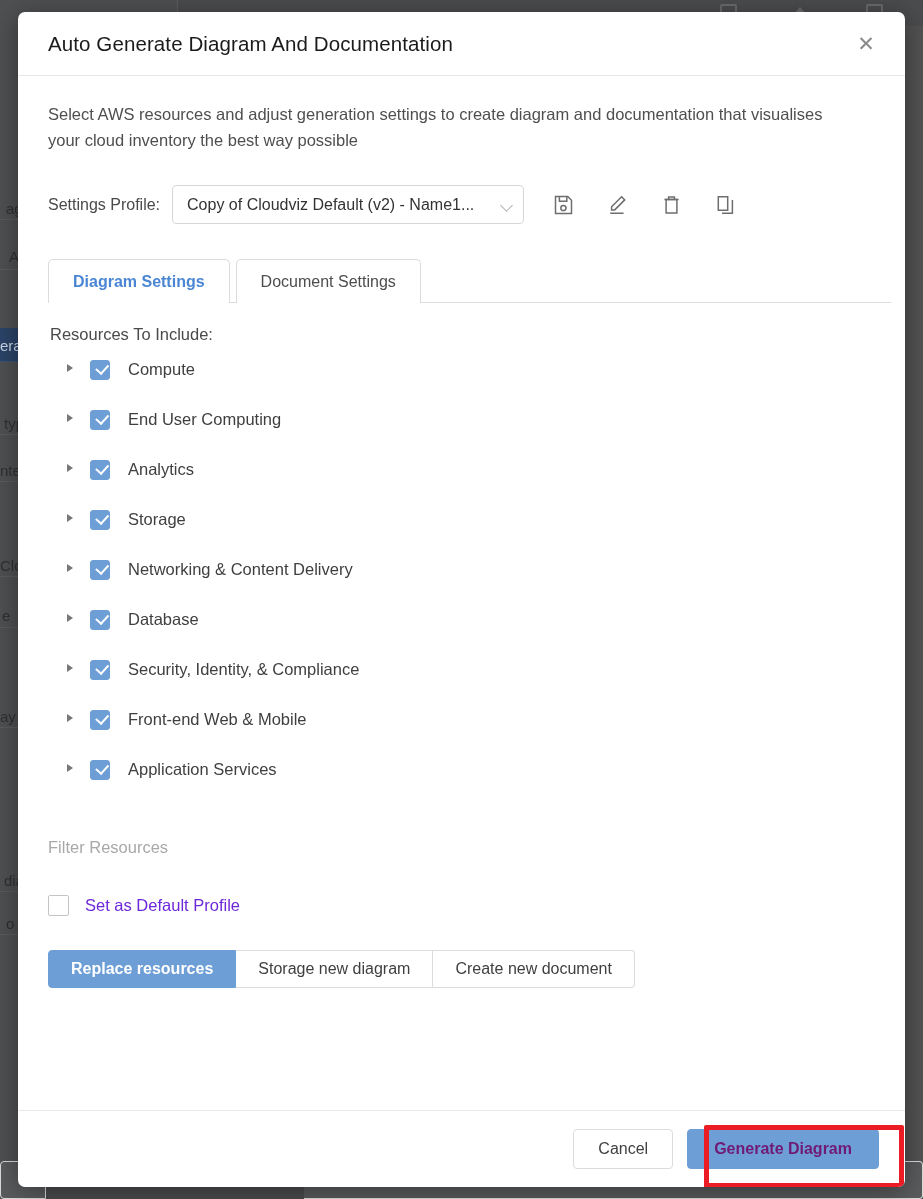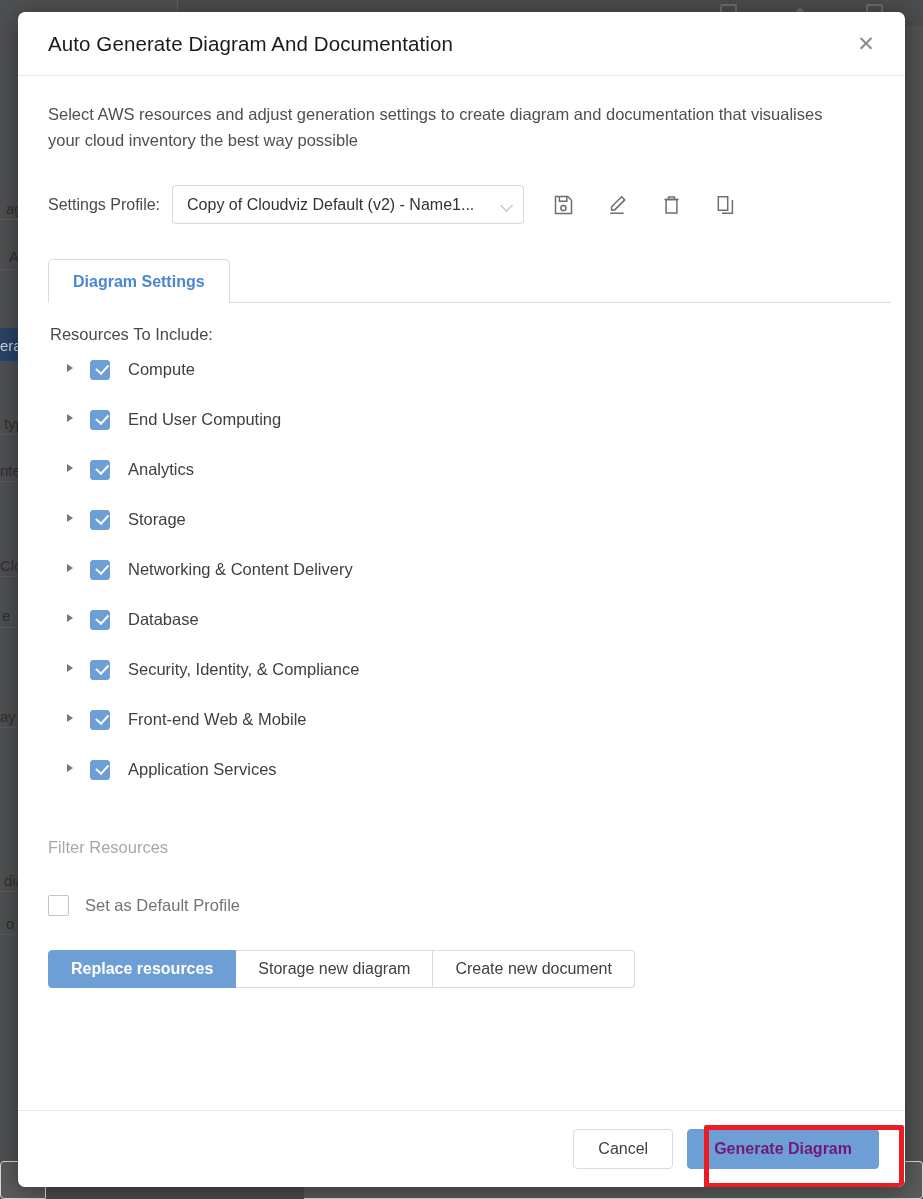--- a/index.html
+++ b/index.html
@@ -267,21 +267,21 @@
   .filter-input::placeholder { color: #bdbdbd; }
 
   
   .default-row {
     display: flex; align-items: center;
     margin-top: 38px;
   }
   .default-row .cb { margin-left: 0; width: 21px; height: 21px; border-radius: 2px; }
   .default-text {
     margin-left: 16px;
-    font-size: 16.5px; color: #737373;
+    font-size: 16.5px; color: #6d28d9;
   }
 
   
   .seg-group {
     display: flex;
     margin-top: 34px;
     height: 38px;
     width: 674px;
   }
   .seg {
@@ -443,20 +443,21 @@
               <path d="M2.3 1.7h9.4v13.6H2.3z" fill="none" stroke="#6e6e6e" stroke-width="1.5"></path>
               <path d="M6 18.3h10.4V4.9" fill="none" stroke="#6e6e6e" stroke-width="1.5"></path>
             </svg>
           </span>
         </button>
       </div>
     </div>
 
     <div class="tabs">
       <button class="tab active">Diagram Settings</button>
+      <button class="tab">Document Settings</button>
     </div>
 
     <div class="section-label">Resources To Include:</div>
 
     <div class="res-list">
       <div class="res-item">
         <span class="expander"></span>
         <span class="cb checked"></span>
         <span class="res-text">Compute</span>
       </div>

